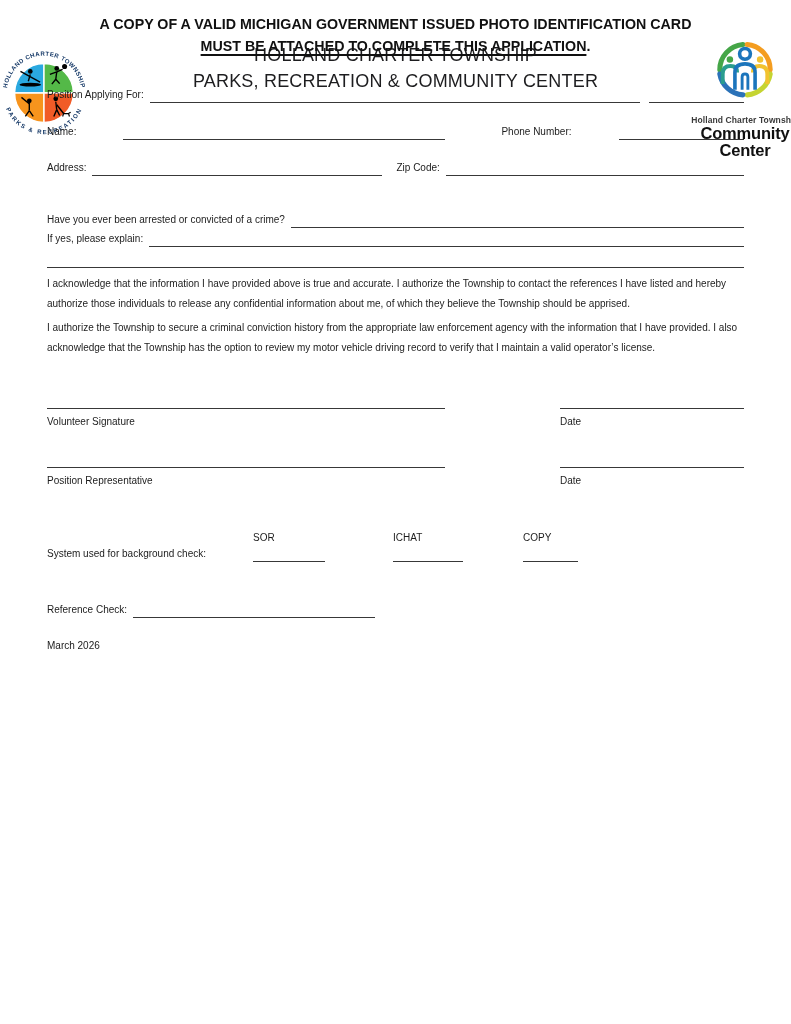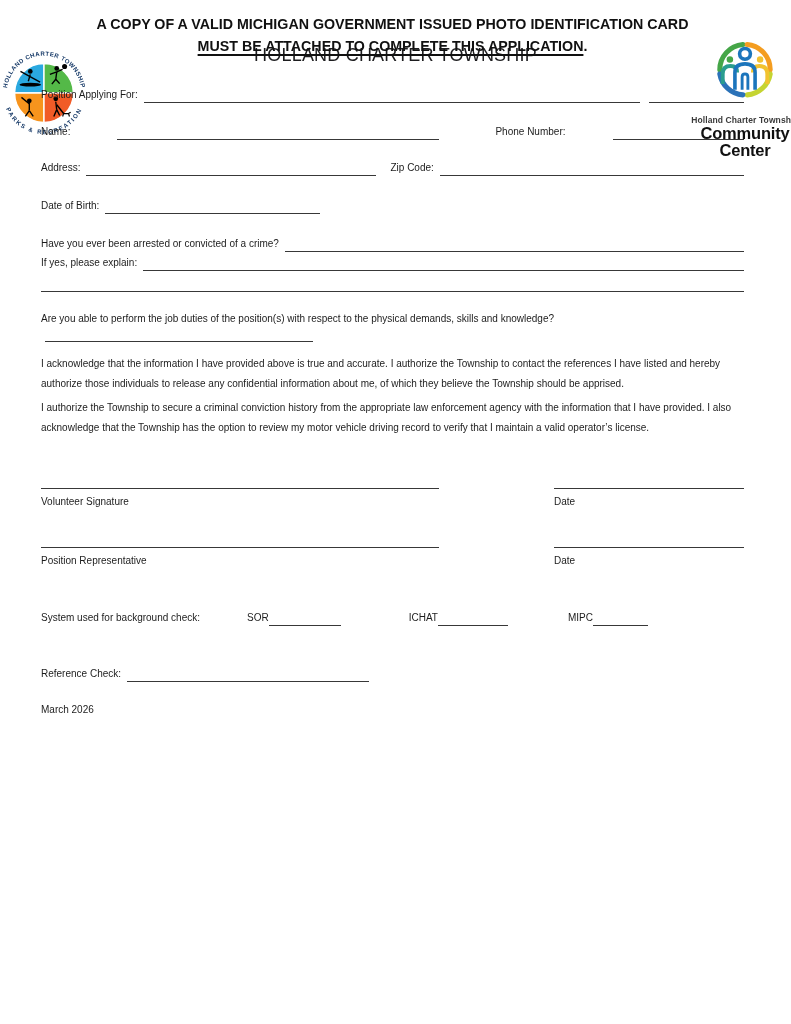--- a/index.html
+++ b/index.html
@@ -1,20 +1,20 @@
 <!DOCTYPE html>
 <html><head>
 <meta charset="utf-8">
 <style>
   html,body{margin:0;padding:0;background:#e8e8e8;}
   .page{
     width:791px;height:1024px;background:#ffffff;margin:0 auto;position:relative;
     font-family:"Liberation Sans", sans-serif;color:#1c1c1c;overflow:hidden;box-sizing:border-box;
   }
-  .content{position:absolute;left:41px;right:47px;top:0;}
+  .content{position:absolute;left:47px;right:47px;top:0;}
   
   .header{position:relative;height:150px;}
   .titles{padding-top:42px;text-align:center;font-size:18px;line-height:26px;color:#1d1d1f;letter-spacing:.2px;}
   .parks-logo{position:absolute;left:-5px;top:42px;width:98px;height:98px;}
   .cc-logo{position:absolute;right:-17px;top:38px;width:126px;text-align:center;}
   .cc-logo .small{font-size:8.5px;font-weight:600;color:#3a3a3a;margin-top:1px;letter-spacing:.1px;}
   .cc-logo .big{font-size:16.5px;font-weight:800;color:#101010;line-height:17px;letter-spacing:-.2px;}
   
   .notice{margin-top:13px;text-align:center;font-weight:700;font-size:15px;line-height:21.5px;color:#111;
           transform:scaleX(.95);transform-origin:50% 0;}
@@ -28,21 +28,21 @@
   .para{line-height:19.5px;}
   .inline-fill{display:inline-block;border-bottom:1.3px solid #383838;height:11px;vertical-align:baseline;}
   
   .sigline{display:flex;}
   .sig-left{width:398px;border-bottom:1.3px solid #383838;height:15px;}
   .sig-spacer{width:115px;}
   .sig-right{flex:1 1 auto;border-bottom:1.3px solid #383838;height:15px;}
   .siglabels{display:flex;margin-top:4px;}
   .siglabels .left{width:513px;}
   .sys-row{display:flex;align-items:flex-end;}
-  .sys-item{display:flex;align-items:center;}
+  .sys-item{display:flex;align-items:flex-start;flex-direction:column;}
 </style>
 </head>
 <body>
 
 <div class="page">
 
   <div class="header">
 
     <div class="parks-logo">
       <svg viewBox="0 0 100 100" width="98" height="98">
@@ -91,20 +91,21 @@
           <textPath href="#arcTop" startOffset="50%" text-anchor="middle">HOLLAND CHARTER TOWNSHIP</textPath>
         </text>
         <text font-size="6.2" font-weight="bold" letter-spacing="1.6" fill="#173a68">
           <textPath href="#arcBottom" startOffset="50%" text-anchor="middle">PARKS &amp; RECREATION</textPath>
         </text>
       </svg>
     </div>
 
     <div class="titles">
       <div>HOLLAND CHARTER TOWNSHIP</div>
+      <div>PARKS, RECREATION &amp; COMMUNITY CENTER</div>
     </div>
 
     <div class="cc-logo">
       <svg viewBox="0 0 100 100" width="76" height="72">
         <g fill="none" stroke-width="7" stroke-linecap="round">
           <path d="M 15,44 A 35 35 0 0 1 47,9" stroke="#45a648"></path>
           <path d="M 53,9 A 35 35 0 0 1 85,44" stroke="#f49d20"></path>
           <path d="M 85,50 A 35 35 0 0 1 53,79" stroke="#c5d431"></path>
           <path d="M 47,79 A 35 35 0 0 1 15,50" stroke="#2b72b8"></path>
         </g>
@@ -152,43 +153,35 @@
         <span class="fill grow" style="margin-left:6px;"></span>
       </div>
 
       <div class="row" style="margin-top:19px;">
         <span class="lbl">Address:</span>
         <span class="fill" style="width:290px;margin-left:6px;"></span>
         <span class="lbl" style="margin-left:14px;">Zip Code:</span>
         <span class="fill grow" style="margin-left:6px;"></span>
       </div>
 
-      <div class="row" style="margin-top:21px;">
-        <span class="lbl">Date of Birth:</span>
-        <span class="fill" style="width:215px;margin-left:6px;"></span>
-      </div>
-
-      <div class="row" style="margin-top:21px;text-align:center;">
+
+      <div class="row" style="margin-top:35px;text-align:center;">
         <span class="lbl">Have you ever been arrested or convicted of a crime?</span>
         <span class="fill grow" style="margin-left:6px;"></span>
       </div>
 
       <div class="row" style="margin-top:2px;justify-content:space-between;">
         <span class="lbl">If yes, please explain:</span>
         <span class="fill grow" style="margin-left:6px;"></span>
       </div>
 
       <div class="row" style="margin-top:5px;">
         <span class="fill grow"></span>
       </div>
 
-      <div class="para" style="margin-top:17px;">
-        <span>Are you able to perform the job duties of the position(s) with respect to the physical demands, skills and knowledge?</span>
-        <span class="inline-fill" style="width:268px;margin-left:4px;"></span>
-      </div>
 
       <div class="para" style="margin-top:6px;">I acknowledge that the information I have provided above is true and accurate. I authorize the Township to contact the references I have listed and hereby authorize those individuals to release any confidential information about me, of which they believe the Township should be apprised.</div>
 
       <div class="para" style="margin-top:5px;">I authorize the Township to secure a criminal conviction history from the appropriate law enforcement agency with the information that I have provided. I also acknowledge that the Township has the option to review my motor vehicle driving record to verify that I maintain a valid operator’s license.</div>
 
       <div class="sigline" style="margin-top:36px;">
         <span class="sig-left"></span>
         <span class="sig-spacer"></span>
         <span class="sig-right"></span>
       </div>
@@ -212,21 +205,21 @@
         <span class="lbl">System used for background check:</span>
         <span class="sys-item" style="margin-left:47px;">
           <span class="lbl">SOR</span>
           <span class="fill" style="width:72px;"></span>
         </span>
         <span class="sys-item" style="margin-left:68px;">
           <span class="lbl">ICHAT</span>
           <span class="fill" style="width:70px;"></span>
         </span>
         <span class="sys-item" style="margin-left:60px;">
-          <span class="lbl">MIPC</span>
+          <span class="lbl">COPY</span>
           <span class="fill" style="width:55px;"></span>
         </span>
       </div>
 
       <div class="row" style="margin-top:39px;">
         <span class="lbl">Reference Check:</span>
         <span class="fill" style="width:242px;margin-left:6px;"></span>
       </div>
 
       <div class="para" style="margin-top:18px;">March 2026</div>

